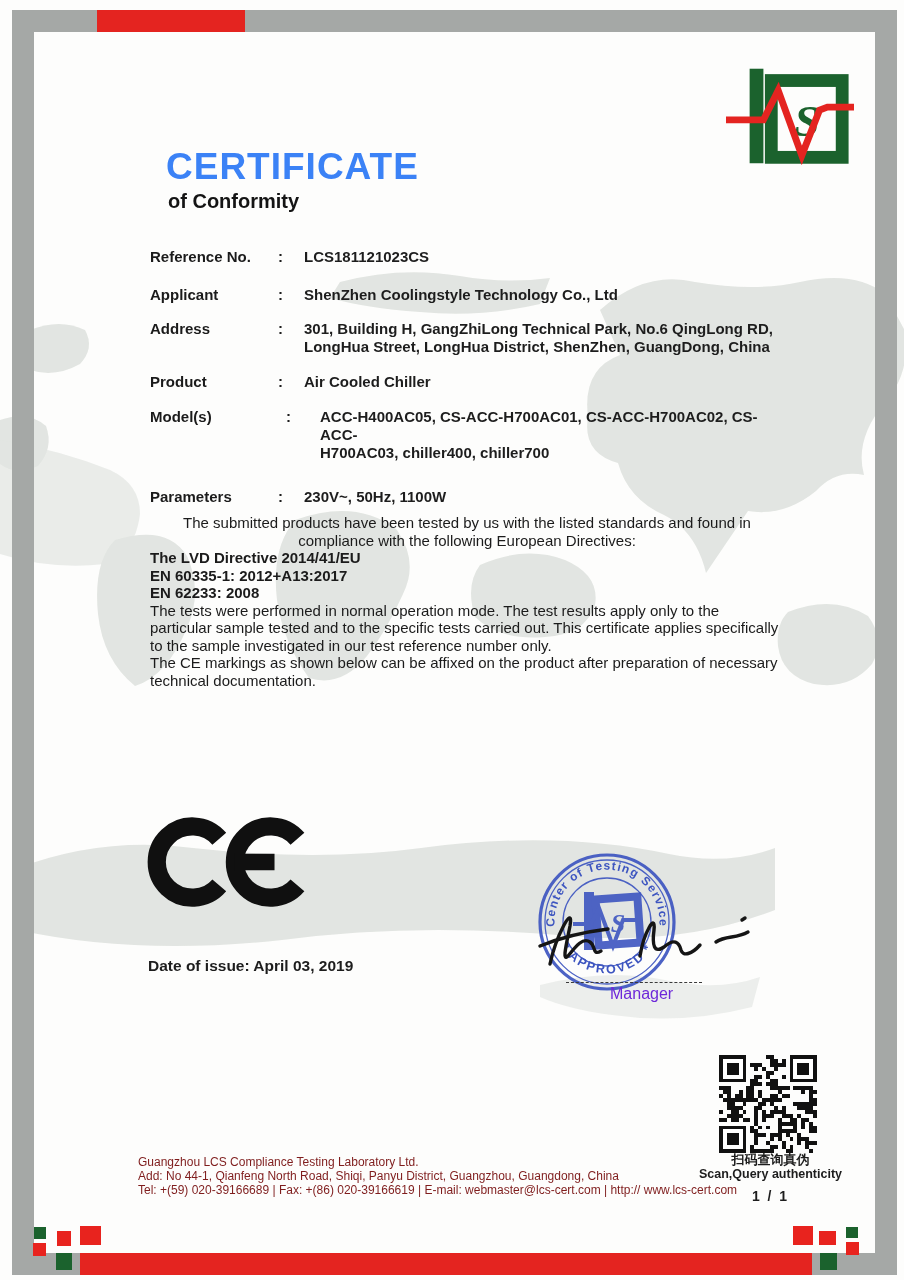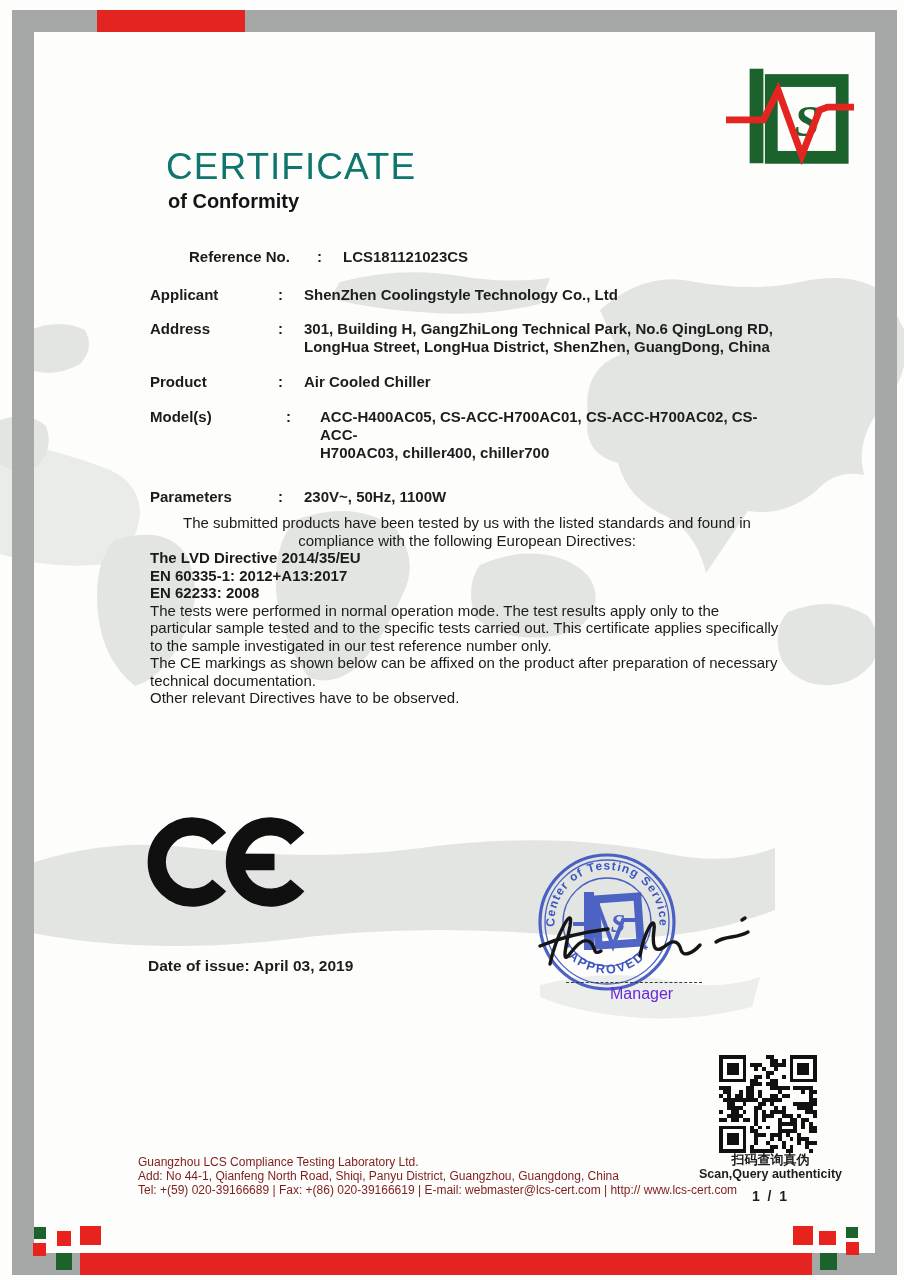--- a/index.html
+++ b/index.html
@@ -18,21 +18,21 @@
   .frame-bot-right{left:812px;top:1253px;width:85px;height:22px;}
   .frame-bot-red{position:absolute;left:80px;top:1253px;width:732px;height:22px;background:#e42420;}
   .sq{position:absolute;}
   .sq.red{background:#e8231e;}
   .sq.green{background:#1b622d;}
   
   .map{position:absolute;left:0;top:0;z-index:0;}
   
   .content{position:absolute;left:0;top:0;width:904px;height:1280px;z-index:1;}
   .logo{position:absolute;left:726px;top:60px;width:128px;height:110px;}
-  .title1{position:absolute;left:166px;top:146px;font-size:37px;font-weight:normal;letter-spacing:1px;color:#0f766e;}
+  .title1{position:absolute;left:166px;top:146px;font-size:37px;font-weight:bold;letter-spacing:1px;color:#3b82f6;}
   .title2{position:absolute;left:168px;top:190px;font-size:20px;font-weight:bold;color:#141414;}
   .fields{position:absolute;left:150px;top:248px;width:636px;font-size:15px;font-weight:bold;line-height:18px;}
   .frow{display:grid;grid-template-columns:128px 26px 1fr;}
   .flabel{color:#1b1b1b;}
   .fcolon{text-align:left;}
   .body-text{position:absolute;left:150px;top:514px;width:634px;font-size:15px;line-height:17.5px;color:#1b1b1b;}
   .body-text p{margin:0;}
   .b{font-weight:bold;}
   .mb14{margin-bottom:14px;text-align:center;}.mb16{margin-bottom:16px;}.mb12{margin-bottom:12px;}
   .mb13{margin-bottom:13px;}.mb15{margin-bottom:15px;}
@@ -96,21 +96,21 @@
       <rect x="24" y="8" width="14" height="96" fill="#1b622d"></rect>
       <rect x="46" y="20" width="72" height="78" fill="none" stroke="#1b622d" stroke-width="13"></rect>
       <text x="82" y="76" text-anchor="middle" font-family="Liberation Serif, serif" font-style="italic" font-weight="bold" font-size="46" fill="#1b622d">S</text>
       <polyline points="0,60 38,60 53,30 77,96 95,50 103,47 130,47" fill="none" stroke="#e42420" stroke-width="7"></polyline>
     </svg>
 
     <div class="title1">CERTIFICATE</div>
     <div class="title2">of Conformity</div>
 
     <div class="fields">
-      <div class="frow" style="margin-bottom:20px;margin-left:39px;">
+      <div class="frow" style="margin-bottom:20px;">
         <div class="flabel">Reference No.</div>
         <div class="fcolon">:</div>
         <div class="fvalue">
             <div>LCS181121023CS</div>
           </div>
       </div>
       <div class="frow" style="margin-bottom:16px;">
         <div class="flabel">Applicant</div>
         <div class="fcolon">:</div>
         <div class="fvalue">
@@ -144,26 +144,25 @@
         <div class="flabel">Parameters</div>
         <div class="fcolon">:</div>
         <div class="fvalue">
             <div>230V~, 50Hz, 1100W</div>
           </div>
       </div>
     </div>
 
     <div class="body-text">
       <p class="mb14">The submitted products have been tested by us with the listed standards and found in compliance with the following European Directives:</p>
-      <p class="b mb16">The LVD Directive 2014/35/EU</p>
+      <p class="b mb16">The LVD Directive 2014/41/EU</p>
       <p class="b">EN 60335-1: 2012+A13:2017</p>
       <p class="b mb12">EN 62233: 2008</p>
       <p class="mb13">The tests were performed in normal operation mode. The test results apply only to the particular sample tested and to the specific tests carried out. This certificate applies specifically to the sample investigated in our test reference number only.</p>
       <p class="mb15">The CE markings as shown below can be affixed on the product after preparation of necessary technical documentation.</p>
-      <p>Other relevant Directives have to be observed.</p>
     </div>
 
     <div class="ce-mark">
       <span class="sr">CE</span>
       <svg width="165" height="105" viewBox="0 0 190 105">
         <path d="M84.4,25.2 A41,41 0 1 0 84.4,78.8" fill="none" stroke="#101010" stroke-width="21"></path>
         <path d="M174.4,25.2 A41,41 0 1 0 174.4,78.8" fill="none" stroke="#101010" stroke-width="21"></path>
         <path d="M102,52 H148" fill="none" stroke="#101010" stroke-width="19"></path>
       </svg>
     </div>

